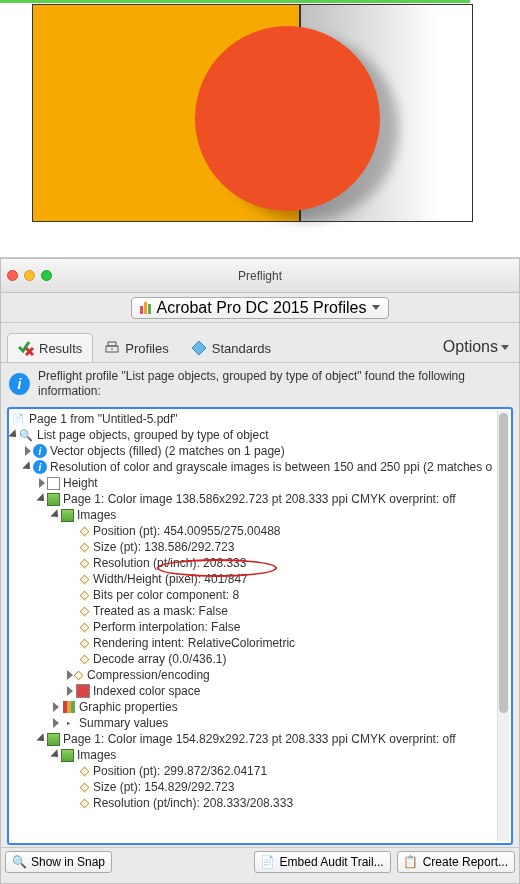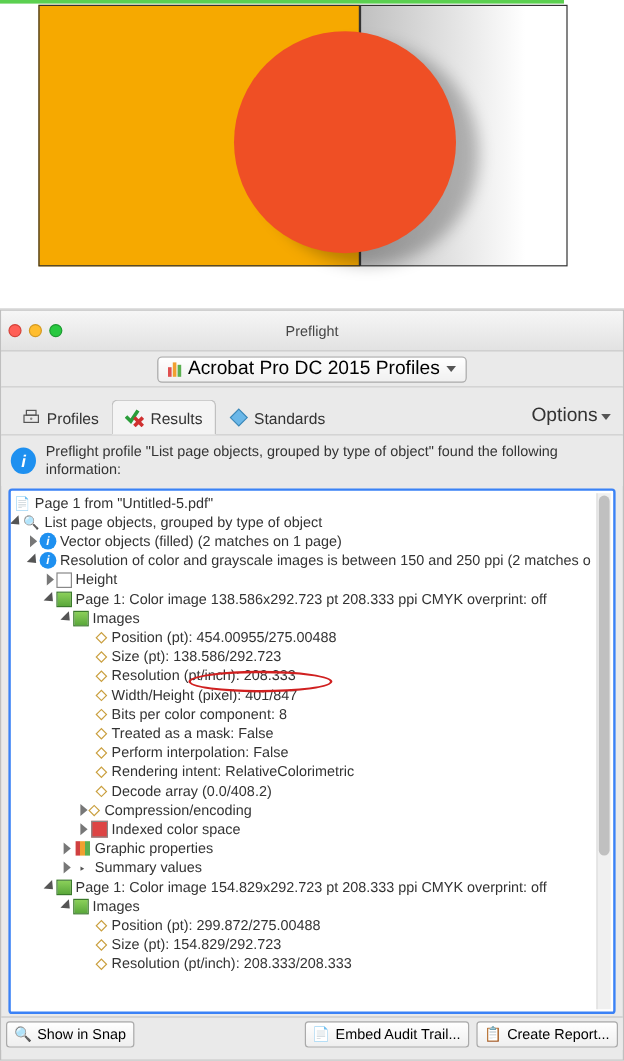--- a/index.html
+++ b/index.html
@@ -345,39 +345,39 @@
           <span class="b1"></span>
           <span class="b2"></span>
           <span class="b3"></span>
         </span>
       <span>Acrobat Pro DC 2015 Profiles</span>
       <span class="caret"></span>
     </div>
   </div>
 
   <div class="tabbar">
+    <div class="tab-item active">
+      <span class="tab-ico">
+        <svg width="16" height="16" viewBox="0 0 16 16">
+            <path d="M1 7 L5 11 L11 2" stroke="#2a9d3a" stroke-width="3" fill="none"></path>
+            <path d="M8 8 L15 15 M15 8 L8 15" stroke="#d03030" stroke-width="3"></path>
+          </svg>
+      </span>
+      <span>Results</span>
+    </div>
     <div class="tab-item">
       <span class="tab-ico">
         <svg width="16" height="16" viewBox="0 0 16 16">
             <rect x="2" y="6" width="12" height="6" fill="none" stroke="#555"></rect>
             <rect x="4" y="2" width="8" height="4" fill="none" stroke="#555"></rect>
             <circle cx="8" cy="9" r="1" fill="#888"></circle>
           </svg>
       </span>
       <span>Profiles</span>
     </div>
-    <div class="tab-item active">
-      <span class="tab-ico">
-        <svg width="16" height="16" viewBox="0 0 16 16">
-            <path d="M1 7 L5 11 L11 2" stroke="#2a9d3a" stroke-width="3" fill="none"></path>
-            <path d="M8 8 L15 15 M15 8 L8 15" stroke="#d03030" stroke-width="3"></path>
-          </svg>
-      </span>
-      <span>Results</span>
-    </div>
     <div class="tab-item">
       <span class="tab-ico">
         <svg width="16" height="16" viewBox="0 0 16 16">
             <polygon points="8,1 15,8 8,15 1,8" fill="#6ab7e8" stroke="#3a87b8"></polygon>
           </svg>
       </span>
       <span>Standards</span>
     </div>
     <div class="options-right">
       <span>Options</span>
@@ -467,21 +467,21 @@
           <span>Perform interpolation: False</span>
         </div>
       <div class="row">
           <span class="ind" style="width:70px"></span>
           <span class="dot"></span>
           <span>Rendering intent: RelativeColorimetric</span>
         </div>
       <div class="row">
           <span class="ind" style="width:70px"></span>
           <span class="dot"></span>
-          <span>Decode array (0.0/408.2)</span>
+          <span>Decode array (0.0/436.1)</span>
         </div>
       <div class="row">
           <span class="ind" style="width:56px"></span>
           <span class="disc"></span>
           <span class="dot"></span>
           <span>Compression/encoding</span>
         </div>
       <div class="row">
           <span class="ind" style="width:56px"></span>
           <span class="disc"></span>
@@ -508,21 +508,21 @@
         </div>
       <div class="row">
           <span class="ind" style="width:42px"></span>
           <span class="disc open"></span>
           <span class="ico ico-img"></span>
           <span>Images</span>
         </div>
       <div class="row">
           <span class="ind" style="width:70px"></span>
           <span class="dot"></span>
-          <span>Position (pt): 299.872/275.00488</span>
+          <span>Position (pt): 299.872/362.04171</span>
         </div>
       <div class="row">
           <span class="ind" style="width:70px"></span>
           <span class="dot"></span>
           <span>Size (pt): 154.829/292.723</span>
         </div>
       <div class="row">
           <span class="ind" style="width:70px"></span>
           <span class="dot"></span>
           <span>Resolution (pt/inch): 208.333/208.333</span>

